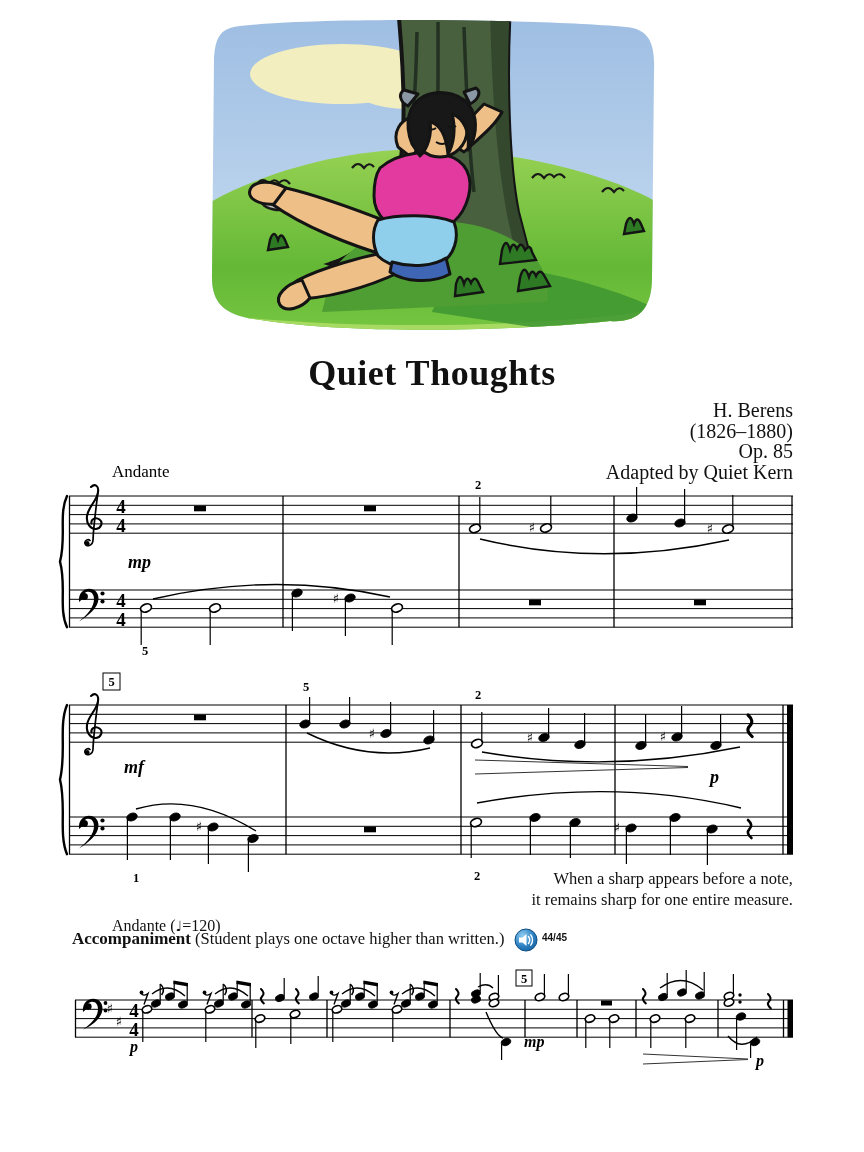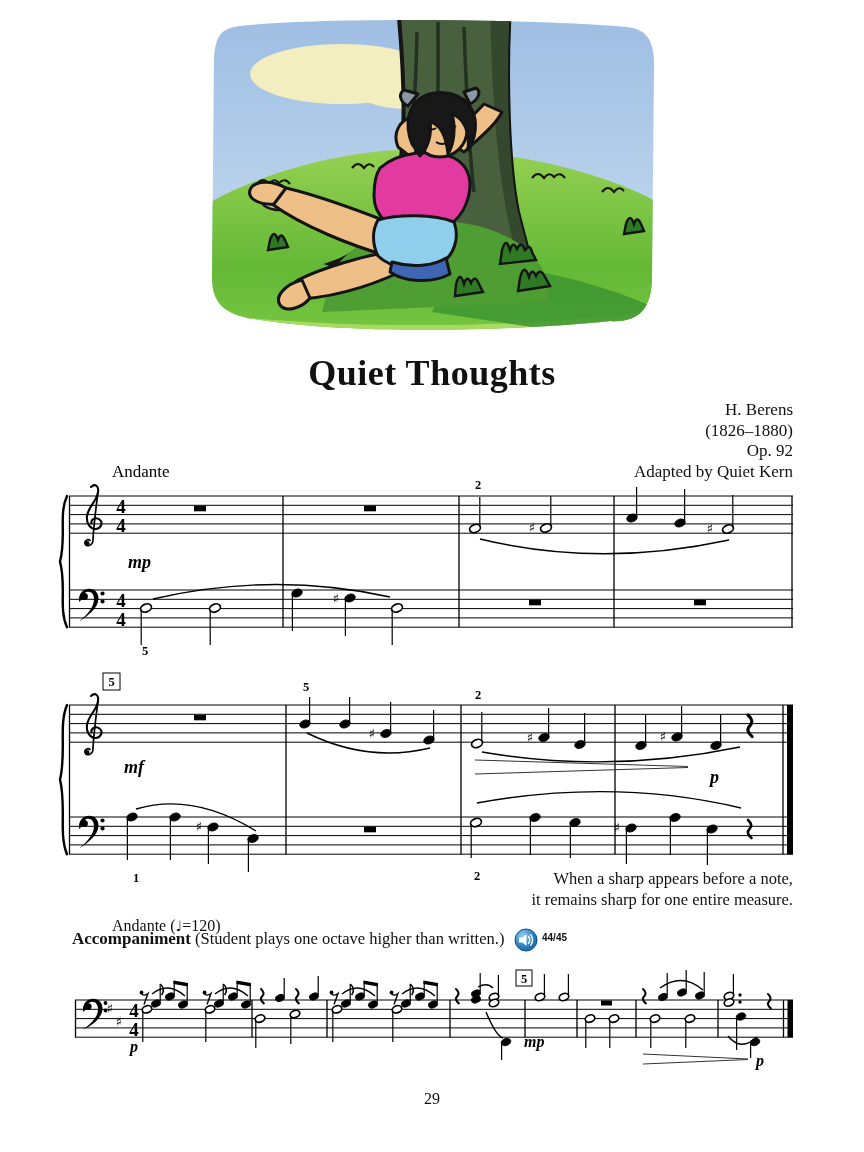--- a/index.html
+++ b/index.html
@@ -1,20 +1,20 @@
 <!DOCTYPE html>
 <html><head>
 <meta charset="utf-8">
 <style>
   html,body{margin:0;padding:0;background:#e8e8e8;}
   .page{position:relative;width:864px;height:1152px;background:#ffffff;margin:0 auto;
         font-family:"Liberation Serif",serif;color:#111;overflow:hidden;}
   .abs{position:absolute;}
   .title{left:0;top:352px;width:100%;text-align:center;font-size:36px;font-weight:bold;letter-spacing:.5px;}
-  .composer{right:71px;top:400px;text-align:right;font-size:17px;line-height:20.5px;}
+  .composer{right:71px;top:400px;text-align:right;font-size:20px;line-height:20.5px;}
   .sharp-note{right:71px;top:869px;text-align:right;font-size:16.5px;line-height:20.5px;}
   .acc-head{left:72px;top:929px;font-size:16.5px;}
   .acc-head b{font-size:17px;}
   .acc-track{left:542px;top:932px;font-family:"Liberation Sans",sans-serif;font-weight:bold;font-size:10px;}
   .acc-tempo{left:112px;top:917px;font-size:16px;}
   .glyph-note{font-family:"DejaVu Sans",sans-serif;font-size:14px;}
   .pagenum{left:0;top:1090px;width:100%;text-align:center;font-size:16px;}
   
   .sl{stroke:#000;stroke-width:1;}
   .bl{stroke:#000;stroke-width:1.3;}
@@ -111,21 +111,21 @@
         <path d="M424,212 q4,-12 8,0 q3,-9 7,0 l3,7 -20,3 Z"></path>
         <path d="M68,228 q4,-12 8,0 q3,-9 7,0 l3,7 -20,3 Z"></path>
       </g>
     </g>
   </svg>
 
   <div class="abs title">Quiet Thoughts</div>
   <div class="abs composer">
     <div>H. Berens</div>
     <div>(1826–1880)</div>
-    <div>Op. 92</div>
+    <div>Op. 85</div>
     <div>Adapted by Quiet Kern</div>
   </div>
 
   <svg class="abs" style="left:0;top:0" width="864" height="1152" viewBox="0 0 864 1152">
 
     <g>
       <text class="tempo" x="112" y="477">Andante</text>
       <path class="brace" d="M67,496 C58.5,514 66.5,538 60,561.6 C66.5,585 58.5,609 67,627.2"></path>
       <g>
         <line class="sl" x1="69" y1="496" x2="793" y2="496"></line>
@@ -541,15 +541,14 @@
       </radialGradient>
     </defs>
     <circle cx="12" cy="12" r="11" fill="url(#btnG)" stroke="#0e4f85" stroke-width="1"></circle>
     <polygon points="5,9.5 8.5,9.5 12.5,6 12.5,18 8.5,14.5 5,14.5" fill="#fff"></polygon>
     <path d="M14.5,8.5 Q17,12 14.5,15.5 M16.8,6.8 Q20.3,12 16.8,17.2" stroke="#fff" stroke-width="1.4" fill="none" stroke-linecap="round"></path>
   </svg>
   <div class="abs acc-track">44/45</div>
 
   <div class="abs acc-tempo"><span>Andante (</span><span class="glyph-note">♩</span><span>=120)</span></div>
 
-  <div class="abs pagenum">29</div>
 
 </div>
 
 </body></html>

